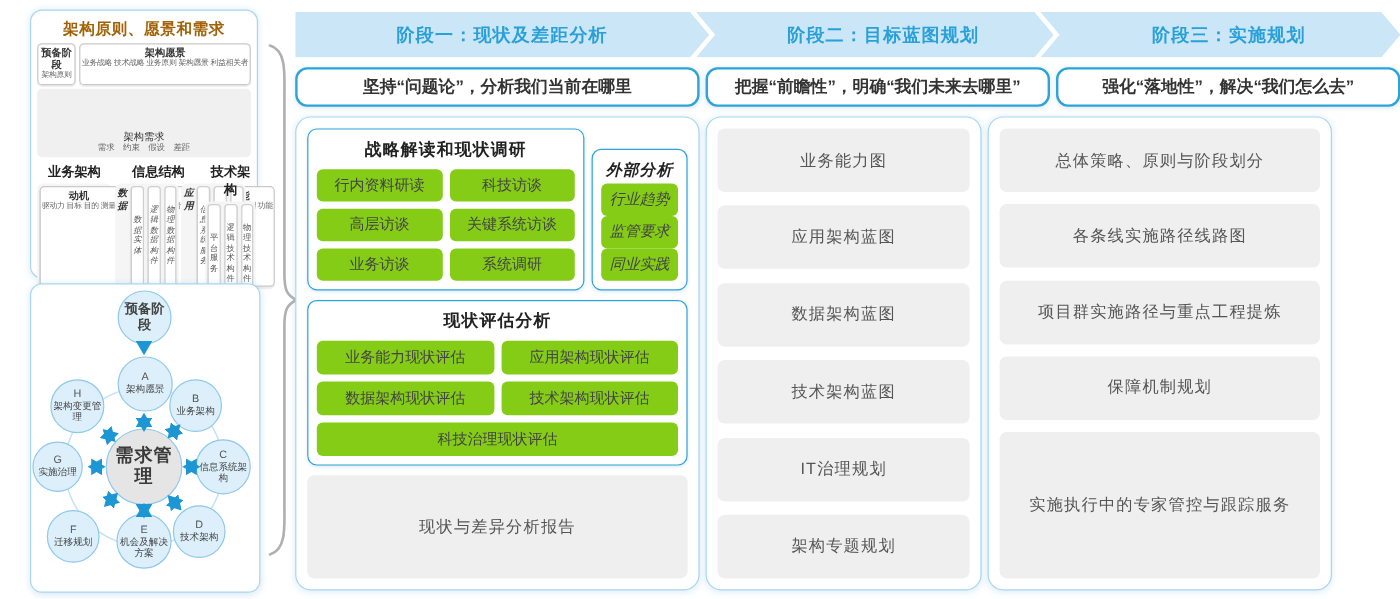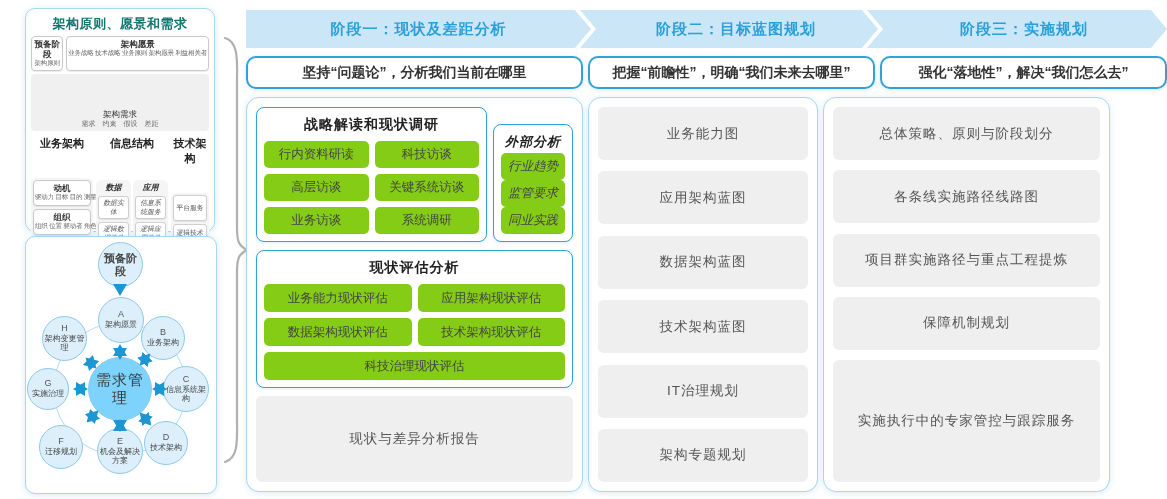--- a/index.html
+++ b/index.html
@@ -3,44 +3,44 @@
 <meta charset="utf-8">
 <style>
   html,body{margin:0;padding:0;width:1167px;height:499px;background:#fff;overflow:hidden;
     font-family:"Liberation Sans",sans-serif;color:#333;}
   .abs{position:absolute;}
   
   .lpanel{position:absolute;background:#fff;border:1.5px solid #a8d6ef;border-radius:10px;
     box-shadow:0 1px 6px rgba(140,190,225,.35);}
   #panel-top{left:25px;top:8px;width:190px;height:224px;padding:5px 5px 4px;box-sizing:border-box;}
   #panel-bottom{left:25px;top:236px;width:190px;height:256px;}
-  .ptitle{font-size:13px;font-weight:bold;text-align:center;color:#0f766e;letter-spacing:.5px;margin:1px 0 3px;}
+  .ptitle{font-size:13px;font-weight:bold;text-align:center;color:#a16207;letter-spacing:.5px;margin:1px 0 3px;}
   .wbox{background:#fff;border:1px solid #c9c9c9;border-radius:4px;box-shadow:0 1px 1px rgba(0,0,0,.08);
     text-align:center;padding:2px 1px;box-sizing:border-box;}
   .wbox .t{font-size:8.5px;font-weight:bold;color:#333;line-height:1.2;}
   .wbox .s{font-size:6.5px;color:#666;line-height:1.25;white-space:nowrap;letter-spacing:-.2px;}
   .gbox{background:#f0f0f0;border-radius:4px;text-align:center;padding:2px 1px;box-sizing:border-box;}
   .gbox .t{font-size:8.5px;font-weight:normal;color:#333;line-height:1.25;margin-top:32px;}
   .gbox .s{font-size:7px;color:#666;line-height:1.3;}
   .row{display:flex;gap:3px;}
   .colhead{font-size:11px;font-weight:bold;text-align:center;color:#222;margin:2px 0 2px;}
   .graycard{background:#f5f5f5;border-radius:5px;padding:2px;box-sizing:border-box;display:flex;
-    flex-direction:column;gap:3px;margin-top:27px;}
+    flex-direction:row;gap:3px;}
   .chiphead{font-size:8px;font-weight:bold;text-align:center;color:#333;}
   .wchip{background:#fff;border:1px solid #cfcfcf;border-radius:3px;box-shadow:0 1px 1px rgba(0,0,0,.08);
     font-size:6.8px;color:#555;text-align:center;line-height:1.25;padding:2px 1px;flex:1;
     display:flex;align-items:center;justify-content:center;}
   
   .circle{position:absolute;border-radius:50%;background:#dceffa;border:1px solid #8ec9e9;
     display:flex;flex-direction:column;align-items:center;justify-content:center;text-align:center;
     box-sizing:border-box;z-index:2;}
   .nletter{font-size:9px;color:#555;line-height:1.1;}
   .nlabel{font-size:8px;color:#444;line-height:1.15;}
   #c-prep{left:72px;top:5px;width:45px;height:45px;font-size:11px;font-weight:bold;color:#444;line-height:1.15;}
-  #c-req{left:62px;top:120px;width:64px;height:64px;background:#7dd3fc;font-size:15px;font-weight:normal;
+  #c-req{left:62px;top:120px;width:64px;height:64px;background:#e5e5e5;font-size:15px;font-weight:bold;
     color:#3a3a3a;line-height:1.2;letter-spacing:1px;}
   .n-a{left:72px;top:60px;width:46px;height:46px;}
   .n-b{left:115px;top:79px;width:44px;height:44px;}
   .n-c{left:137px;top:129px;width:46px;height:46px;}
   .n-d{left:118px;top:184px;width:44px;height:44px;}
   .n-e{left:71px;top:191px;width:46px;height:46px;}
   .n-f{left:13px;top:188px;width:44px;height:44px;}
   .n-g{left:1px;top:131px;width:42px;height:42px;}
   .n-h{left:16px;top:79px;width:45px;height:45px;}
   .wheelsvg{position:absolute;left:0;top:0;pointer-events:none;}

